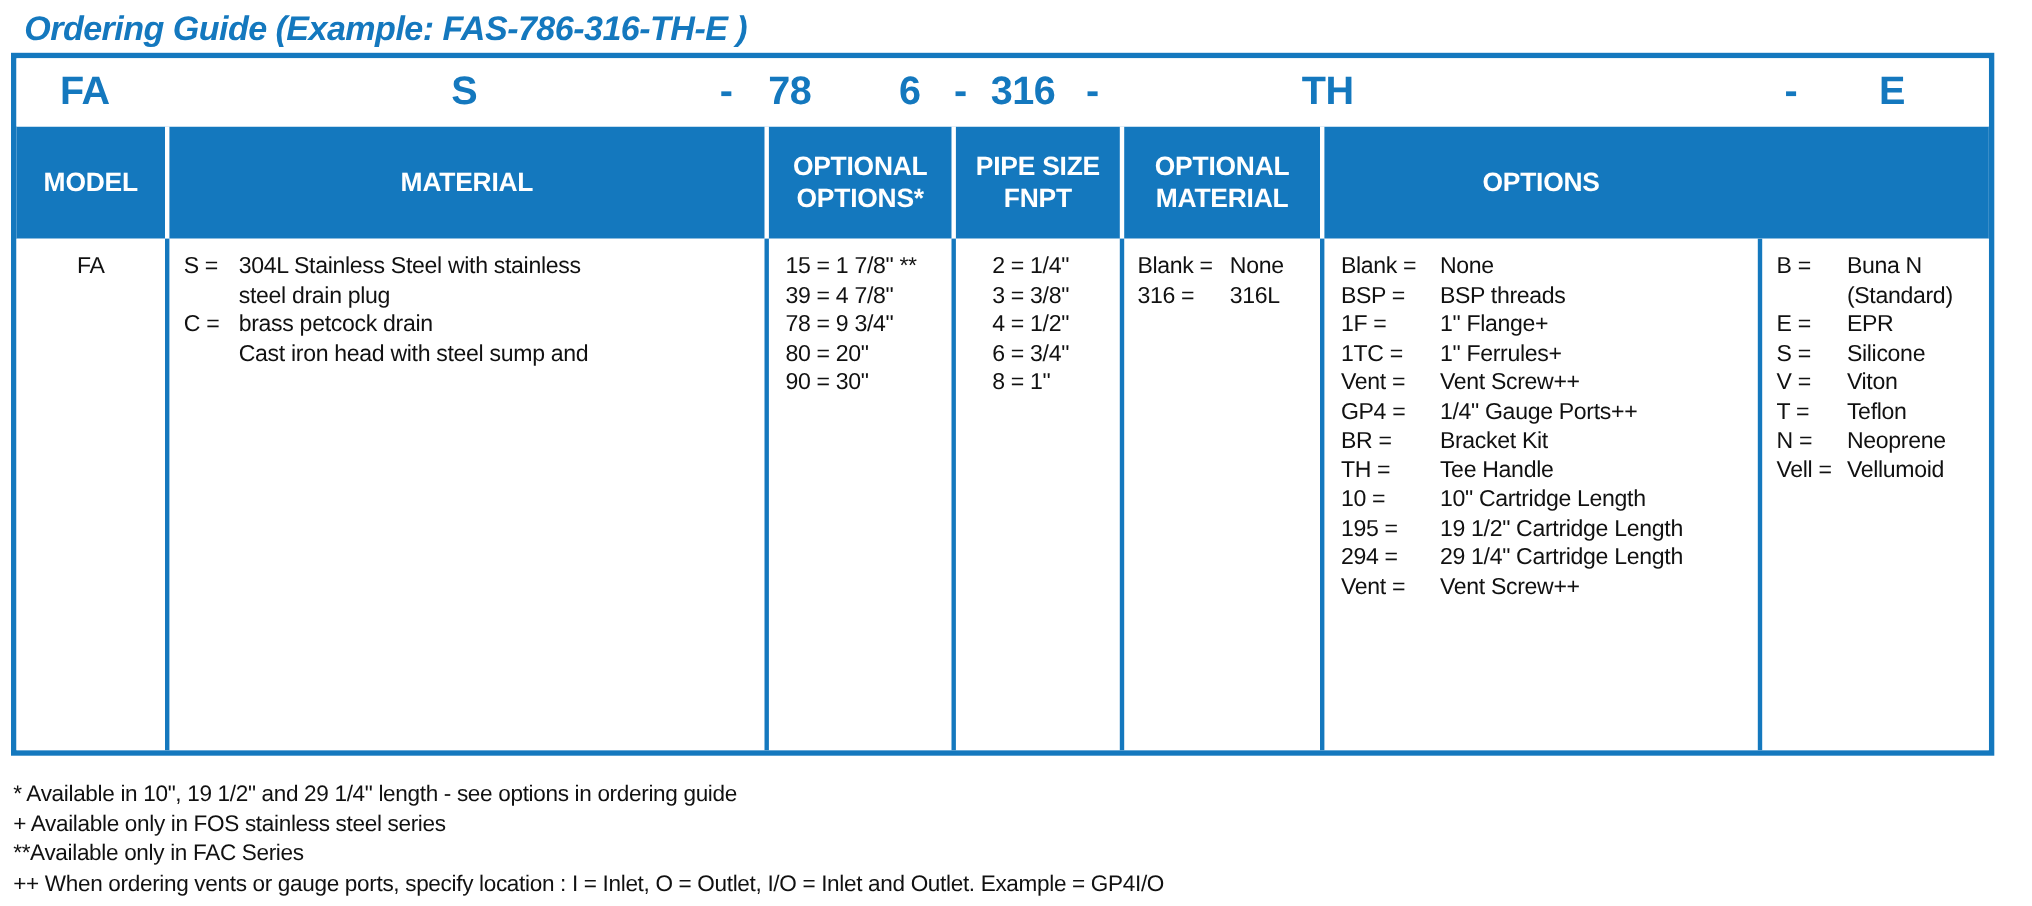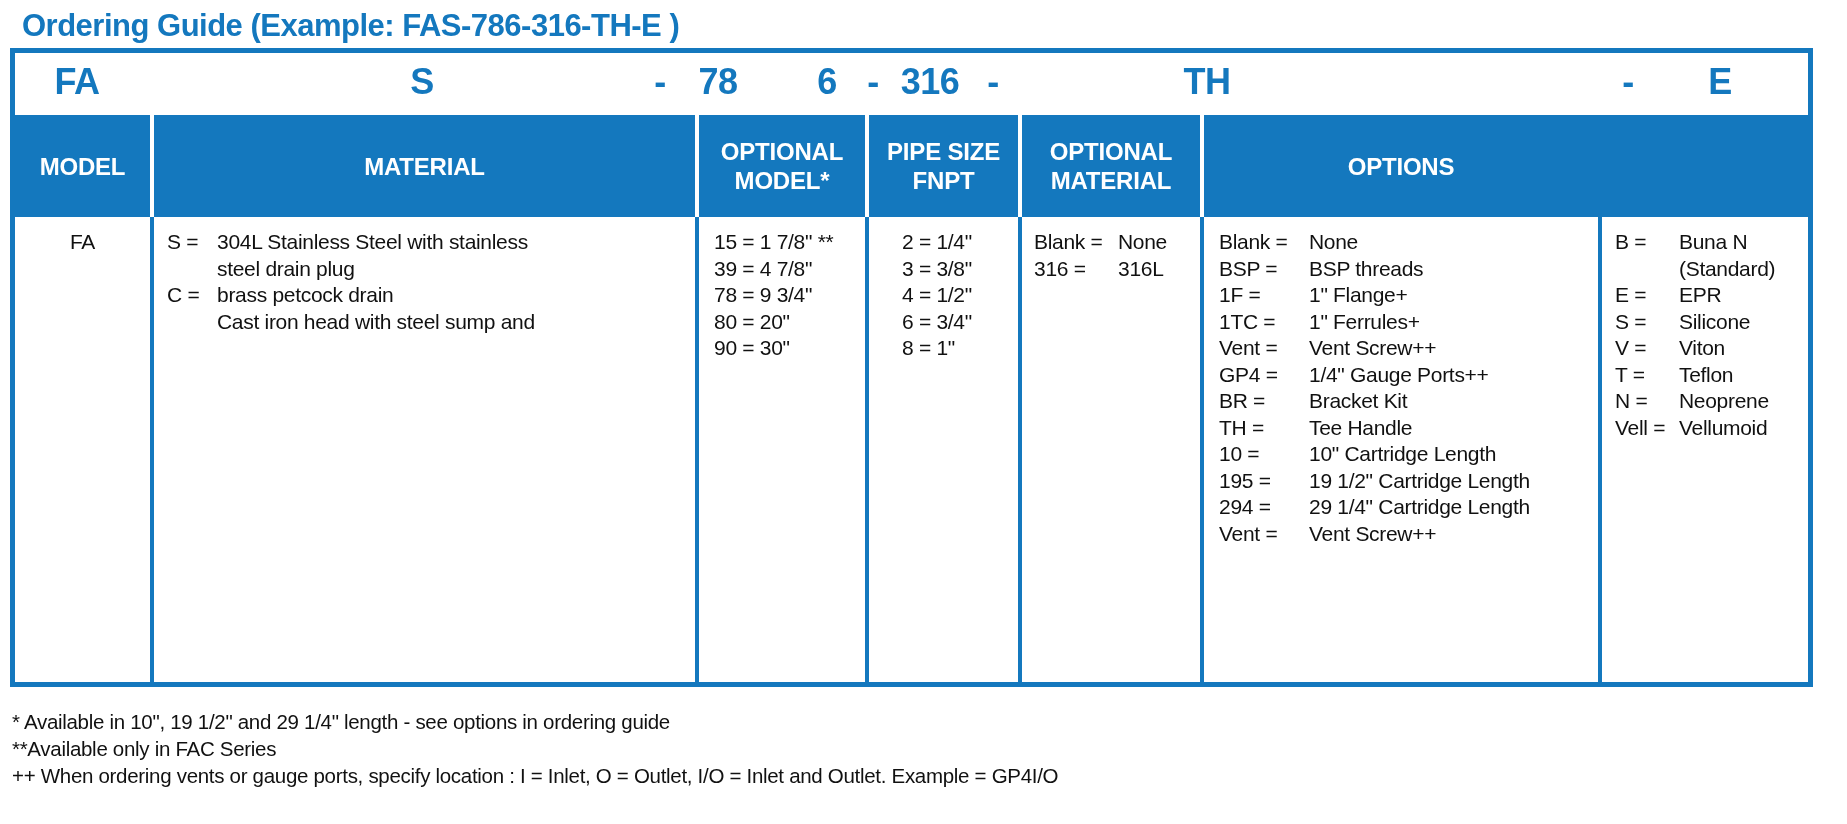--- a/index.html
+++ b/index.html
@@ -8,21 +8,21 @@
     position:relative;
     width:1847px; height:824px;
     background:#ffffff;
     font-family:"Liberation Sans", sans-serif;
     color:#111111;
     overflow:hidden;
   }
   
   .title {
     position:absolute; left:22px; top:8px;
-    font-size:31px; font-weight:bold; 
+    font-size:31px; font-weight:bold; font-style:italic;
     color:#1478BE; letter-spacing:-0.5px;
     white-space:nowrap;
   }
   
   .doc-table {
     position:absolute; left:10px; top:48px;
     width:1803px;
     border:5px solid #1478BE;
     background:#ffffff;
   }
@@ -115,21 +115,21 @@
       </div>
     <div class="grid header-row">
         <div class="hcell">
           <span class="hline">MODEL</span>
         </div>
         <div class="hcell">
           <span class="hline">MATERIAL</span>
         </div>
         <div class="hcell">
           <span class="hline">OPTIONAL</span>
-          <span class="hline">MODEL*</span>
+          <span class="hline">OPTIONS*</span>
         </div>
         <div class="hcell">
           <span class="hline">PIPE SIZE</span>
           <span class="hline">FNPT</span>
         </div>
         <div class="hcell">
           <span class="hline">OPTIONAL</span>
           <span class="hline">MATERIAL</span>
         </div>
         <div class="hcell">
@@ -345,16 +345,17 @@
             <span class="val">
               <span class="ln">Vellumoid</span>
             </span>
           </div>
         </div>
       </div>
   </div>
 
   <div class="footnotes">
       <div class="footnote">* Available in 10", 19 1/2" and 29 1/4" length - see options in ordering guide</div>
+      <div class="footnote">+ Available only in FOS stainless steel series</div>
       <div class="footnote">**Available only in FAC Series</div>
       <div class="footnote">++ When ordering vents or gauge ports, specify location : I = Inlet, O = Outlet, I/O = Inlet and Outlet. Example = GP4I/O</div>
     </div>
 </div>
 
 </body></html>

